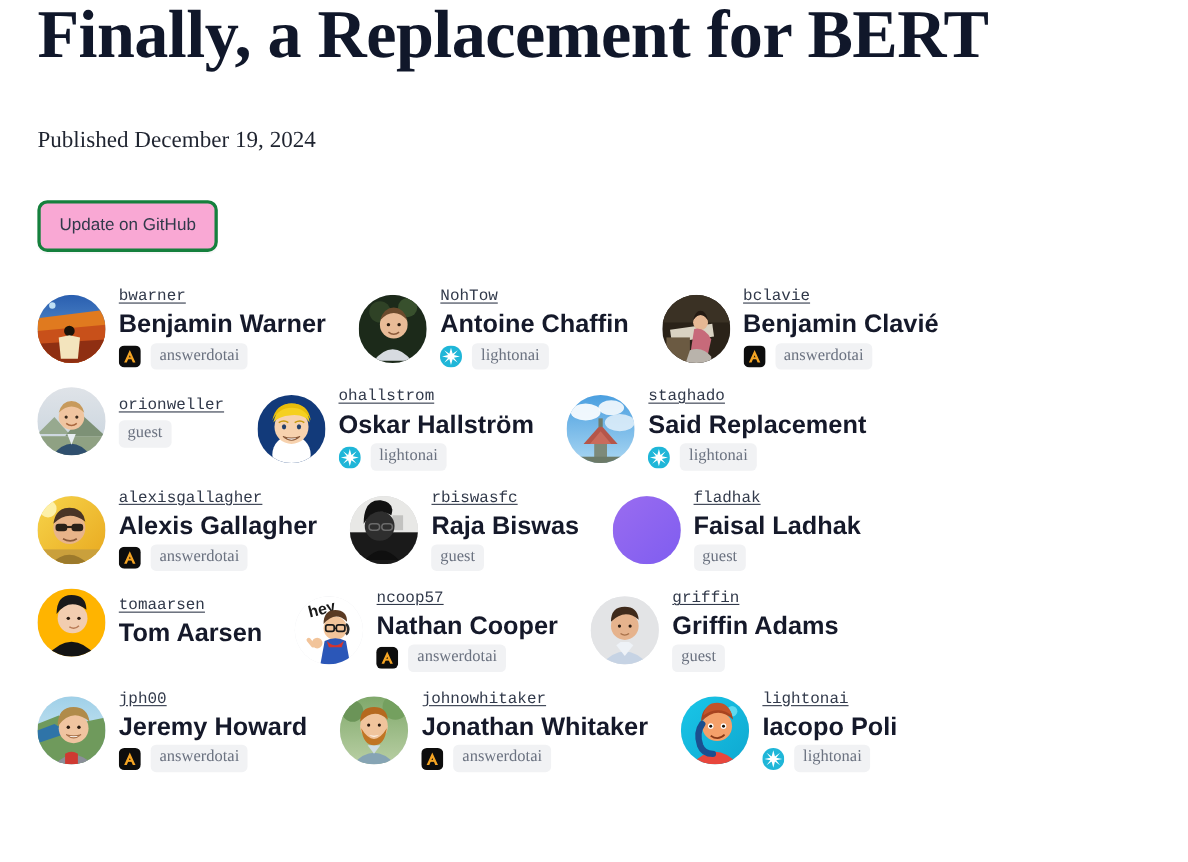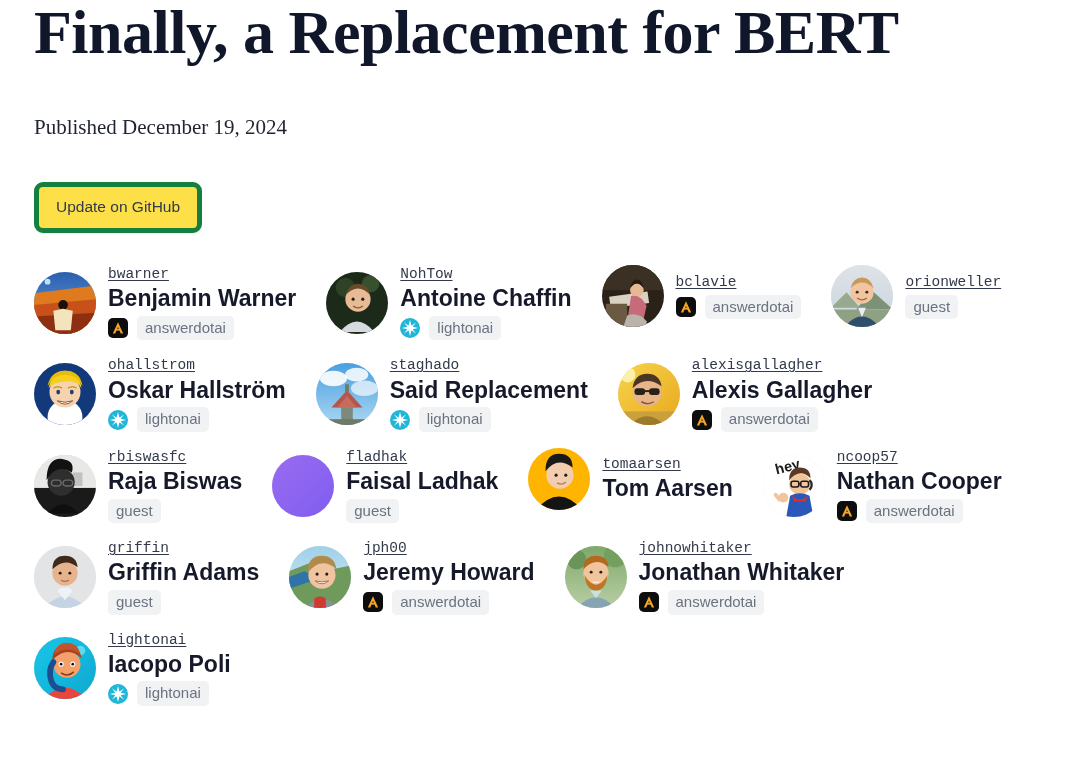--- a/index.html
+++ b/index.html
@@ -35,22 +35,22 @@
     color: #1f2430;
     margin-top: 50px;
   }
   
   .btn-row { margin-top: 42px; }
   .update-btn {
     display: inline-block;
     font-family: "Liberation Sans", sans-serif;
     font-size: 15.5px;
     color: #31394a;
-    background: #fde047;
-    border: 5px solid #15803d;
+    background: #f9a8d4;
+    border: 3px solid #15803d;
     border-radius: 9px;
     padding: 11px 17px 12px 17px;
     box-shadow: 0 1px 1px rgba(0,0,0,0.03);
     cursor: pointer;
     white-space: nowrap;
   }
   
   .authors {
     margin-top: 28px;
     display: flex;
@@ -106,21 +106,21 @@
   }
   .org-icon {
     width: 20px;
     height: 20px;
     min-width: 20px;
     margin-right: 9px;
     display: block;
   }
   .org-icon svg { display:block; width:100%; height:100%; }
   .org-badge {
-    font-family: Liberation Sans, sans-serif;
+    font-family: Liberation Serif, serif;
     font-size: 15px;
     color: #6b7280;
     background: #f1f2f4;
     border-radius: 5px;
     padding: 2px 8px 3px 8px;
     line-height: 1.3;
     white-space: nowrap;
   }
   .org-row.no-icon .org-badge { margin-left: 0; }
 </style>
@@ -210,20 +210,21 @@
         <rect x="8" y="30" width="40" height="12" fill="#d9d2c2" transform="rotate(-8 28 36)"></rect>
         <rect x="4" y="40" width="22" height="24" fill="#6b5a42"></rect>
         <circle cx="36" cy="26" r="7" fill="#e6b894"></circle>
         <path d="M29 24 q7 -10 14 0 q-2 -9 -7 -9 q-5 0 -7 9Z" fill="#241a12"></path>
         <path d="M30 32 q10 -2 16 10 l-4 18 l-16 -2Z" fill="#c76a7a"></path>
         <path d="M26 52 q12 -4 20 6 l0 6 l-24 0Z" fill="#b9b3ab"></path>
           </svg>
         </div>
         <div class="author-info">
           <a class="handle">bclavie</a>
+          <div class="fullname">Benjamin Clavié</div>
           <div class="org-row">
             <span class="org-icon">
               <svg viewBox="0 0 24 24">
       <rect x="0" y="0" width="24" height="24" rx="6" fill="#0d0d0d"></rect>
       <path d="M12 5 L18.2 18.6 L15.3 18.6 L12 10.8 L8.7 18.6 L5.8 18.6 Z" fill="#f5a524"></path>
       <rect x="9" y="13" width="6" height="2.1" fill="#f5a524"></rect>
     </svg>
             </span>
             <span class="org-badge">answerdotai</span>
           </div>

